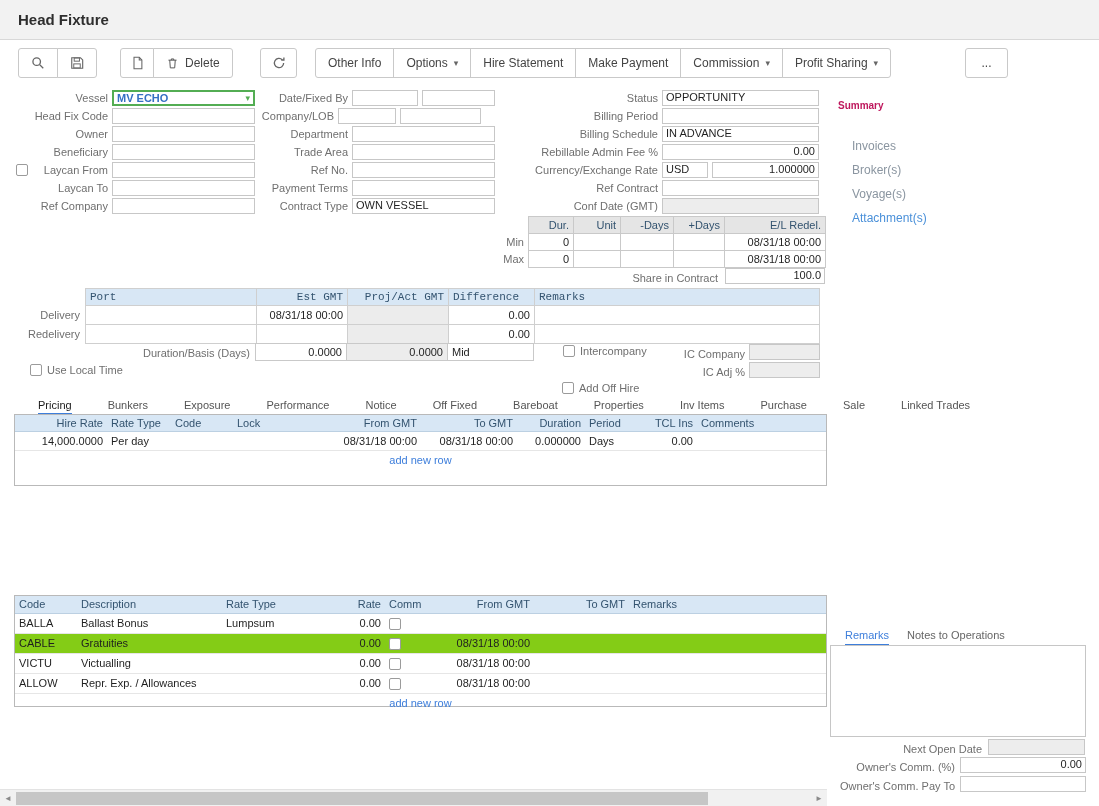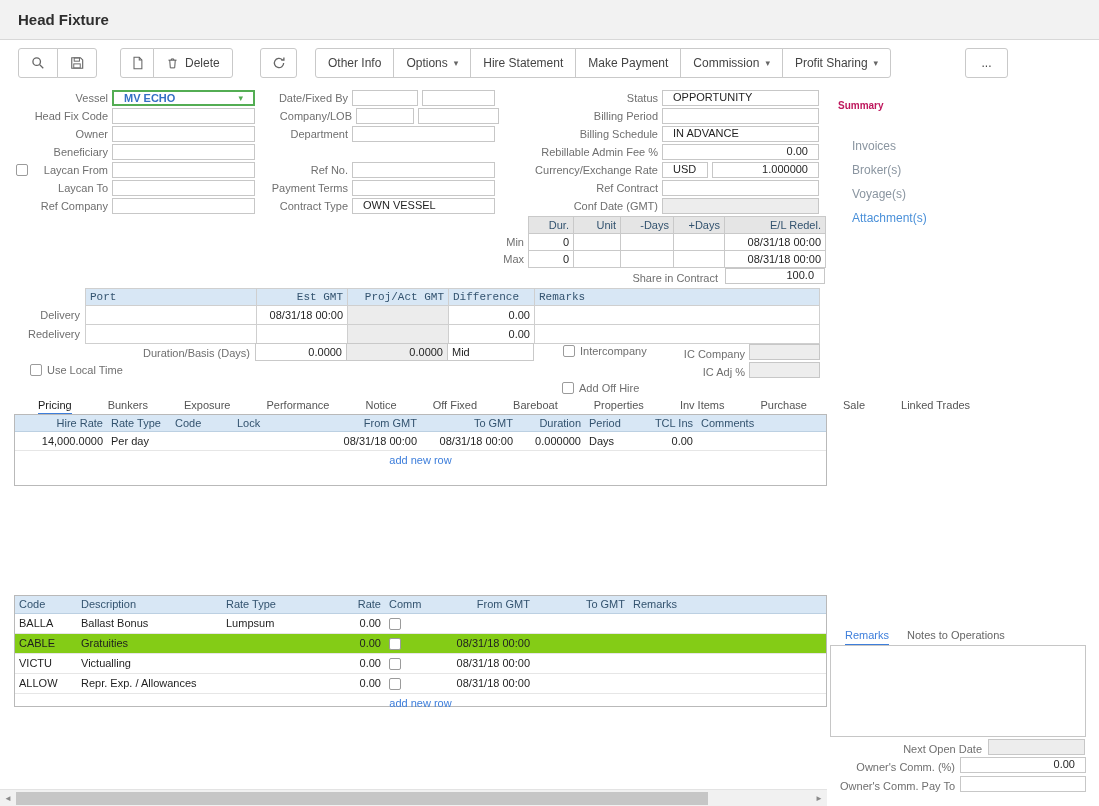--- a/index.html
+++ b/index.html
@@ -17,21 +17,21 @@
   .btn-group{position:absolute;top:48px;display:flex;}
   .btn-group .btn{border-radius:0;margin-left:-1px;}
   .btn-group .btn:first-child{border-radius:3px 0 0 3px;margin-left:0;}
   .btn-group .btn:last-child{border-radius:0 3px 3px 0;}
   .sbtn{position:absolute;top:48px;}
   .caret{font-size:9px;margin-left:6px;color:#666;}
   
   .frow{position:absolute;display:flex;align-items:center;gap:4px;height:16px;}
   .lbl{color:#6f6f6f;text-align:right;flex:none;line-height:16px;white-space:nowrap;}
   .alabel{position:absolute;color:#6f6f6f;text-align:right;line-height:16px;white-space:nowrap;}
-  .fld{border:1px solid #c7c7c7;background:#fff;height:16px;box-sizing:border-box;padding:0 10px;
+  .fld{border:1px solid #c7c7c7;background:#fff;height:16px;box-sizing:border-box;padding:0 3px;
        line-height:13px;color:#1f1f1f;overflow:hidden;white-space:nowrap;flex:none;}
   .fld.ro{background:#ededed;}
   .fld.num{text-align:right;}.w46{width:46px}.w58{width:58px}.w66{width:66px}.w71{width:71px}.w73{width:73px}
   .w81{width:81px}.w90{width:90px}.w94{width:94px}.w97{width:97px}.w107{width:107px}.w126{width:126px}
   .w130{width:130px}.w143{width:143px}.w157{width:157px}
   .vessel{border:2px solid #53ad53;display:flex;justify-content:space-between;align-items:center;
           color:#3570c4;font-weight:bold;line-height:11px;}
   .vcaret{color:#53ad53;font-size:9px;font-weight:normal;}
   .cb{width:12px;height:12px;border:1px solid #9b9b9b;background:#fff;border-radius:2px;
       display:inline-block;box-sizing:border-box;flex:none;}
@@ -193,27 +193,31 @@
   <div class="frow" style="top:198px;left:14px">
     <span class="lbl w94">Ref Company</span>
     <div class="fld w143"></div>
   </div>
 
   <div class="frow" style="top:90px;left:258px">
     <span class="lbl w90">Date/Fixed By</span>
     <div class="fld w66"></div>
     <div class="fld w73"></div>
   </div>
-  <div class="frow" style="top:108px;left:262px">
+  <div class="frow" style="top:108px;left:244px">
     <span class="lbl w90">Company/LOB</span>
     <div class="fld w58"></div>
     <div class="fld w81"></div>
   </div>
   <div class="frow" style="top:126px;left:258px">
     <span class="lbl w90">Department</span>
+    <div class="fld w143"></div>
+  </div>
+  <div class="frow" style="top:144px;left:258px">
+    <span class="lbl w90">Trade Area</span>
     <div class="fld w143"></div>
   </div>
   <div class="frow" style="top:162px;left:258px">
     <span class="lbl w90">Ref No.</span>
     <div class="fld w143"></div>
   </div>
   <div class="frow" style="top:180px;left:258px">
     <span class="lbl w90">Payment Terms</span>
     <div class="fld w143"></div>
   </div>

